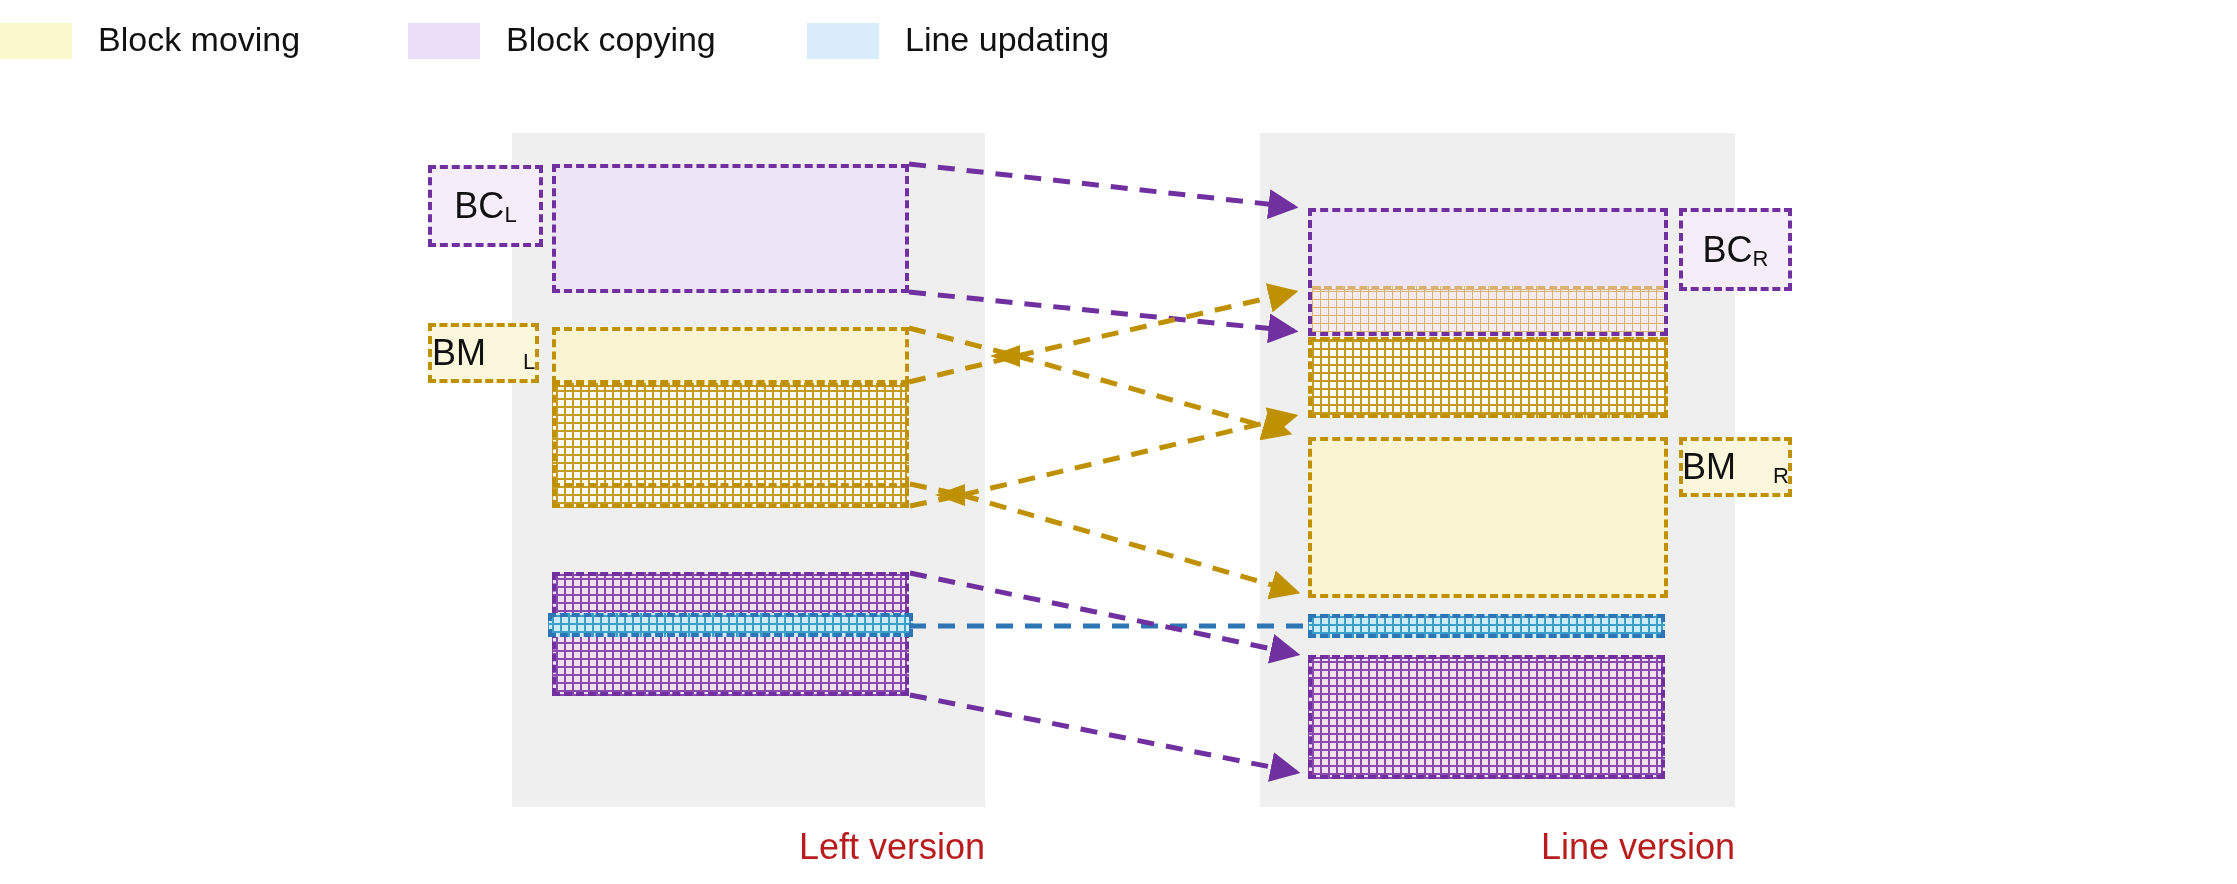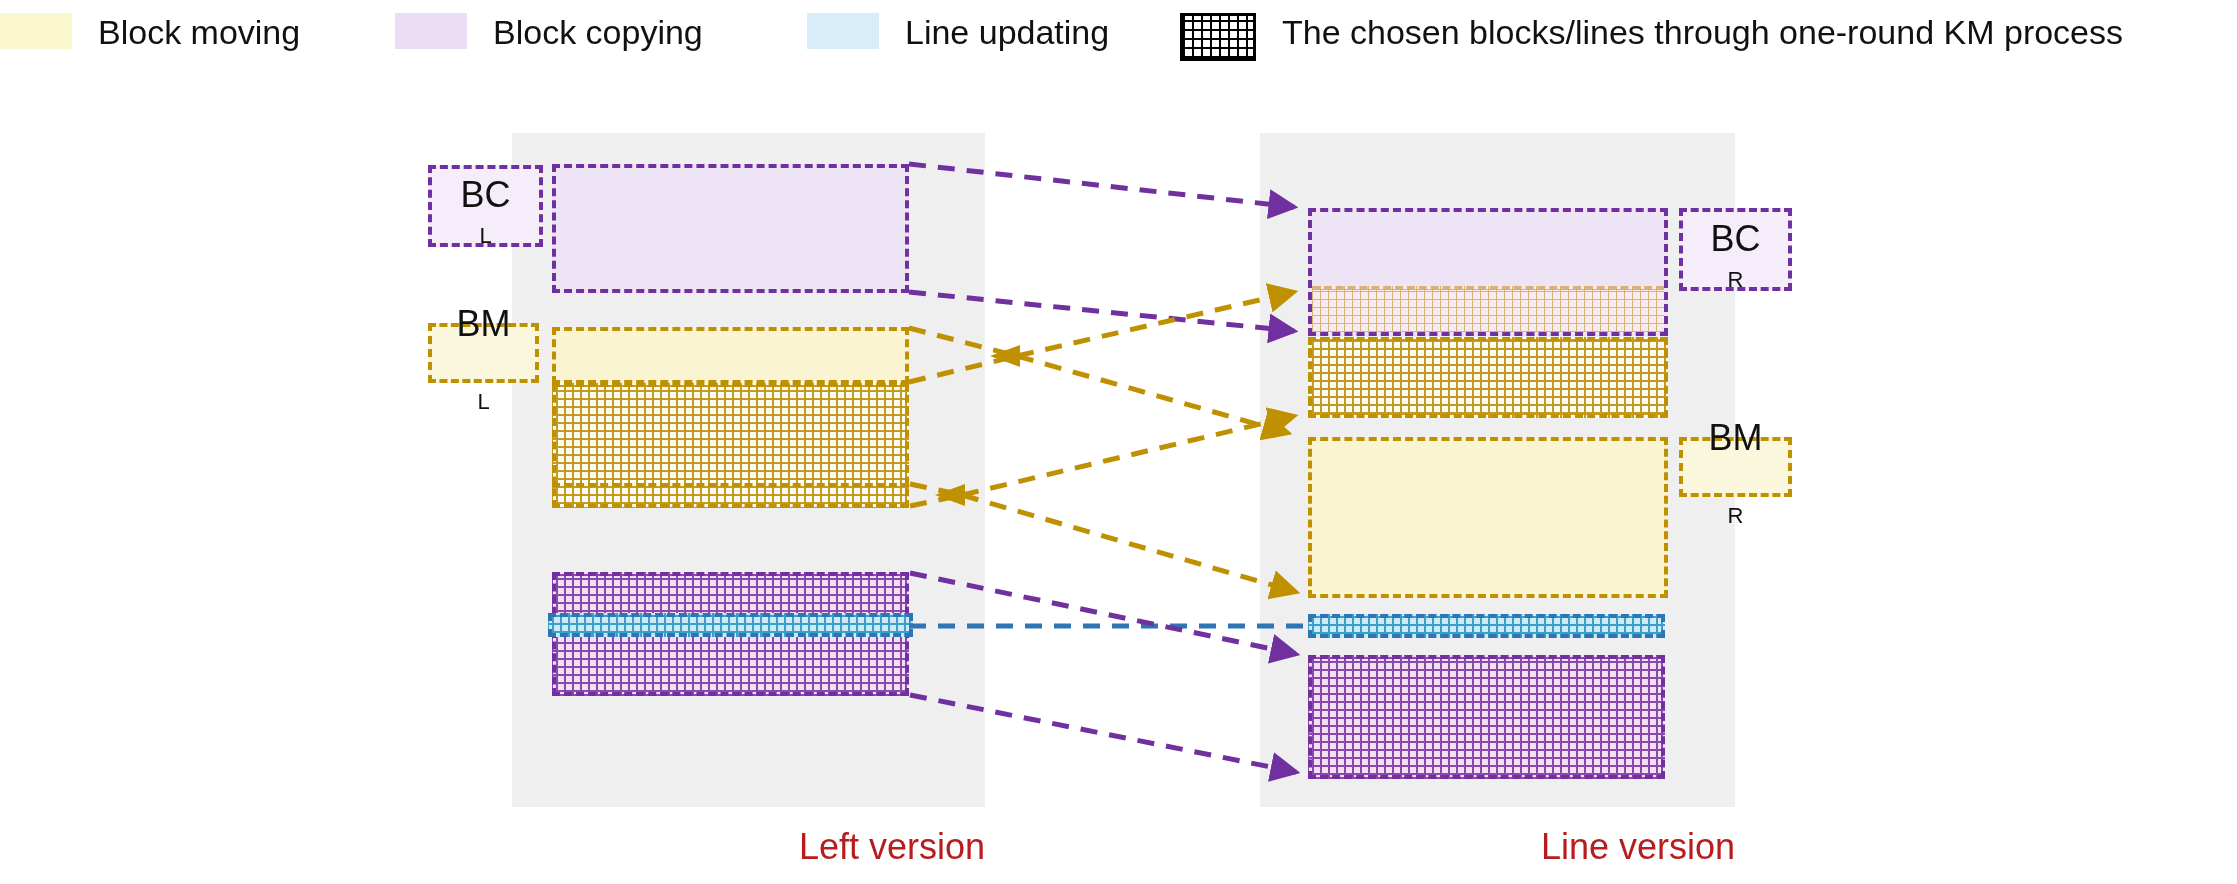--- a/index.html
+++ b/index.html
@@ -3,39 +3,39 @@
 <meta charset="utf-8">
 <style>
   html,body{margin:0;padding:0;background:#ffffff;}
   #canvas{
     position:relative;width:2237px;height:884px;background:#ffffff;overflow:hidden;
     font-family:"Liberation Sans",sans-serif;color:#111;
   }
   .abs{position:absolute;box-sizing:border-box;}
 
   
-  .legend-item{display:flex;align-items:flex-start;height:46px;}
+  .legend-item{display:flex;align-items:flex-end;height:46px;}
   .legend-label{font-size:34px;color:#111;white-space:nowrap;margin-left:26px;}
   .swatch{width:72px;height:36px;}
   .swatch-yellow{background:var(--legend_yellow);}
   .swatch-lavender{background:var(--legend_lavender);}
   .swatch-blue{background:var(--legend_blue);}
   .swatch-hatch{
     width:70px;height:42px;border:3px solid #000;background-color:#fff;
     background-image:
       repeating-linear-gradient(90deg,#000 0,#000 2px,transparent 2px,transparent 9px),
       repeating-linear-gradient(0deg,#000 0,#000 2px,transparent 2px,transparent 9px);
   }
 
   
   .col{background:var(--column_gray);}
   .caption{font-size:36px;text-align:right;color:#b91c1c;}
 
   
-  .blk{box-sizing:border-box;flex-direction:column;}
+  .blk{box-sizing:border-box;}
   .b-purple{border:4px dashed var(--purple);}
   .b-gold{border:4px dashed var(--gold);gap:37px;}
   .b-blue{border:4px dashed var(--blue);}
   .fill-lavender{background:var(--lavender);}
   .fill-yellow{background:var(--yellow);}
 
   .hatch-gold{
     background-color:var(--ivory);
     background-image:
       repeating-linear-gradient(90deg,var(--gold_grid) 0,var(--gold_grid) 2px,transparent 2px,transparent 8px),
@@ -68,31 +68,27 @@
 </style>
 </head>
 <body>
 
 <div id="canvas">
 
   <div class="abs legend-item" style="left:0px;top:13px;">
     <span class="swatch swatch-yellow"></span>
     <span class="legend-label">Block moving</span>
   </div>
-  <div class="abs legend-item" style="left:395px;top:13px;">
+  <div class="abs legend-item" style="left:408px;top:13px;">
     <span class="swatch swatch-lavender"></span>
     <span class="legend-label">Block copying</span>
   </div>
   <div class="abs legend-item" style="left:793px;top:13px;padding-left:14px;">
     <span class="swatch swatch-blue"></span>
     <span class="legend-label">Line updating</span>
-  </div>
-  <div class="abs legend-item" style="left:1180px;top:13px;">
-    <span class="swatch swatch-hatch"></span>
-    <span class="legend-label">The chosen blocks/lines through one-round KM process</span>
   </div>
 
   <div class="abs col" style="left:512px;top:133px;width:473px;height:674px;"></div>
   <div class="abs col" style="left:1260px;top:133px;width:475px;height:674px;"></div>
 
   <div class="abs blk b-purple fill-lavender" style="left:552px;top:164px;width:357px;height:129px;"></div>
 
   <div class="abs blk b-gold fill-yellow" style="left:552px;top:327px;width:357px;height:57px;"></div>
 
   <div class="abs blk b-gold hatch-gold" style="left:552px;top:383px;width:357px;height:125px;">

